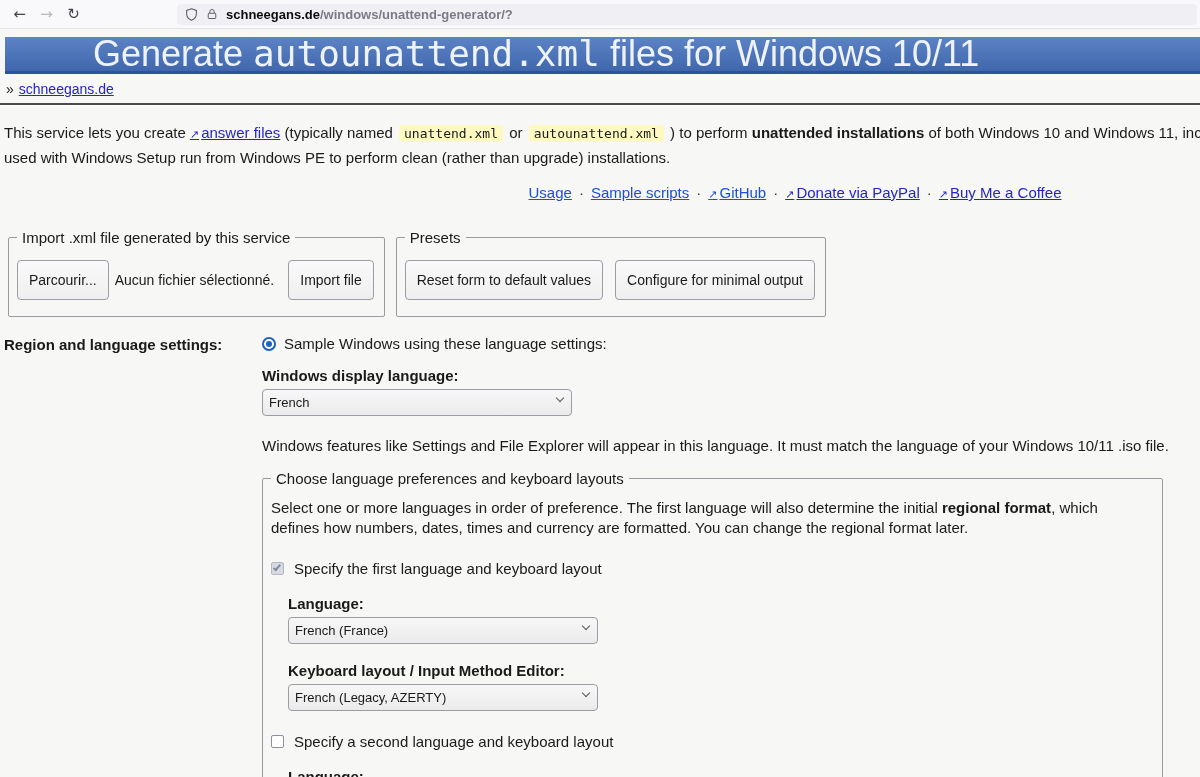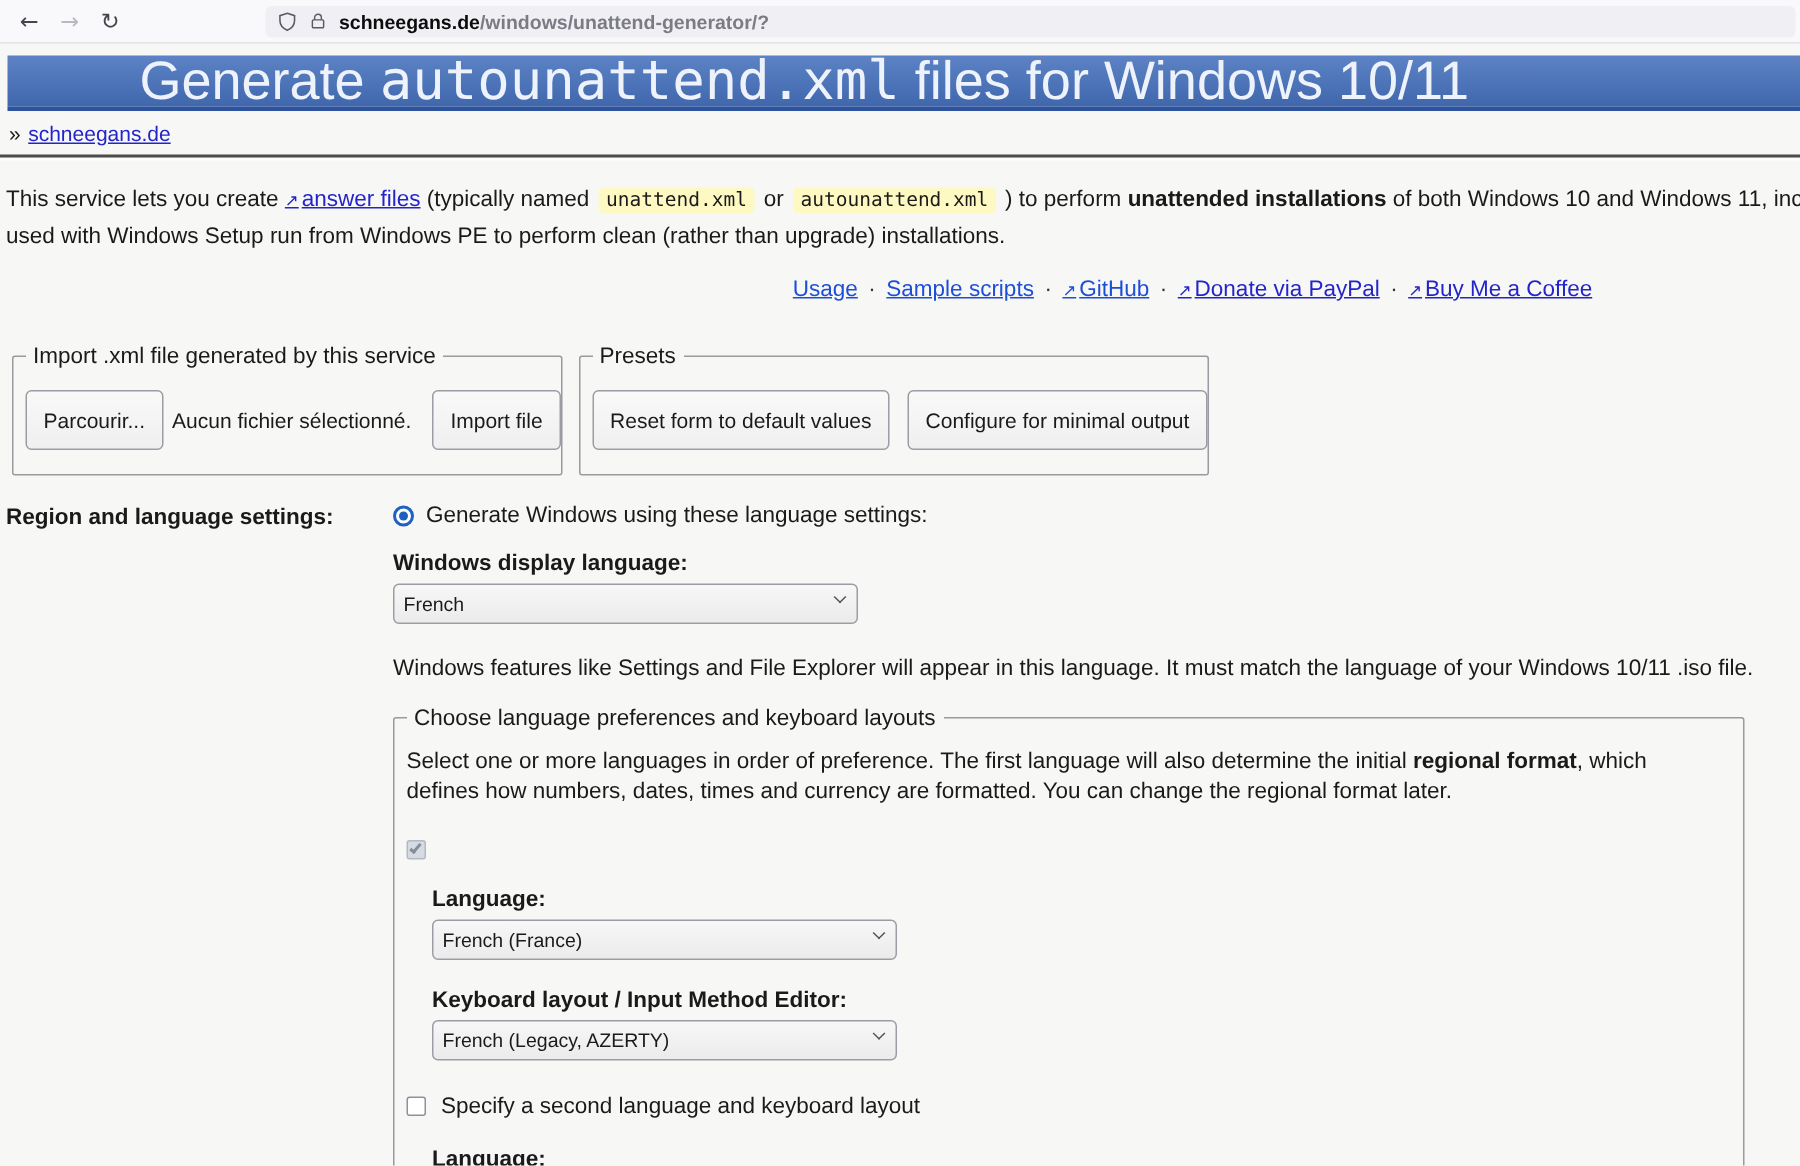--- a/index.html
+++ b/index.html
@@ -52,21 +52,21 @@
   .ext { font-size:11px; margin-right:2px; }
   code.inline {
     font-family:"DejaVu Sans Mono", monospace; font-size:13px;
     background:#fef9c3; border-radius:3px; padding:1px 5px; margin:0 2px;
   }
   .intro { margin:16px 0 0 4px; line-height:23px; white-space:nowrap; }
   .navlinks { margin-top:15px; width:1590px; text-align:center; }
   .navlinks .sep { color:#333; margin:0 7px; }
   
   fieldset {
-    border:1px solid #9a9aa0; border-radius:2px; margin:0; padding:6px 0 16px 8px;
+    border:1px solid #9a9aa0; border-radius:2px; margin:0; padding:6px 10px 16px 8px;
   }
   legend { padding:0 5px; font-size:15px; }
   .fieldset-row { margin:28px 0 0 8px; display:flex; gap:11px; align-items:stretch; }
   button.btn {
     font-family:"Liberation Sans", sans-serif; font-size:14px; color:#1a1a1a;
     background:linear-gradient(#f9f9f9,#efeff0);
     border:1px solid #9c9ca4; border-radius:4px;
     padding:3px 11px; height:40px; cursor:pointer;
   }
   .import-inner { display:flex; align-items:center; margin-top:8px; }
@@ -180,41 +180,42 @@
   </div>
 
   <div class="form-area">
     <div class="label-col">Region and language settings:</div>
     <div class="content-col">
 
       <div class="radio-row">
         <span class="radio">
             <span class="dot"></span>
           </span>
-        <span>Generate Windows using these language settings:</span>
+        <span>Sample Windows using these language settings:</span>
       </div>
 
       <div class="dl-block">
         <span class="bold-label">Windows display language:</span>
         <div class="select">
           <span>French</span>
           <span class="chev"></span>
         </div>
         <div class="help-text">Windows features like Settings and File Explorer will appear in this language. It must match the language of your Windows 10/11 .iso file.</div>
       </div>
 
       <fieldset class="lang-fieldset">
         <legend>Choose language preferences and keyboard layouts</legend>
         <div class="lang-intro"><span>Select one or more languages in order of preference. The first language will also determine the initial </span><b>regional format</b><span>, which defines how numbers, dates, times and currency are formatted. You can change the regional format later.</span></div>
 
         <div class="lang-section">
           <div class="cb-row">
             <span class="checkbox checked disabled">
                 <span class="check"></span>
               </span>
+            <span>Specify the first language and keyboard layout</span>
           </div>
           <div class="lang-inner">
             <span class="bold-label">Language:</span>
             <div class="select">
               <span>French (France)</span>
               <span class="chev"></span>
             </div>
             <span class="bold-label">Keyboard layout / Input Method Editor:</span>
             <div class="select">
               <span>French (Legacy, AZERTY)</span>

